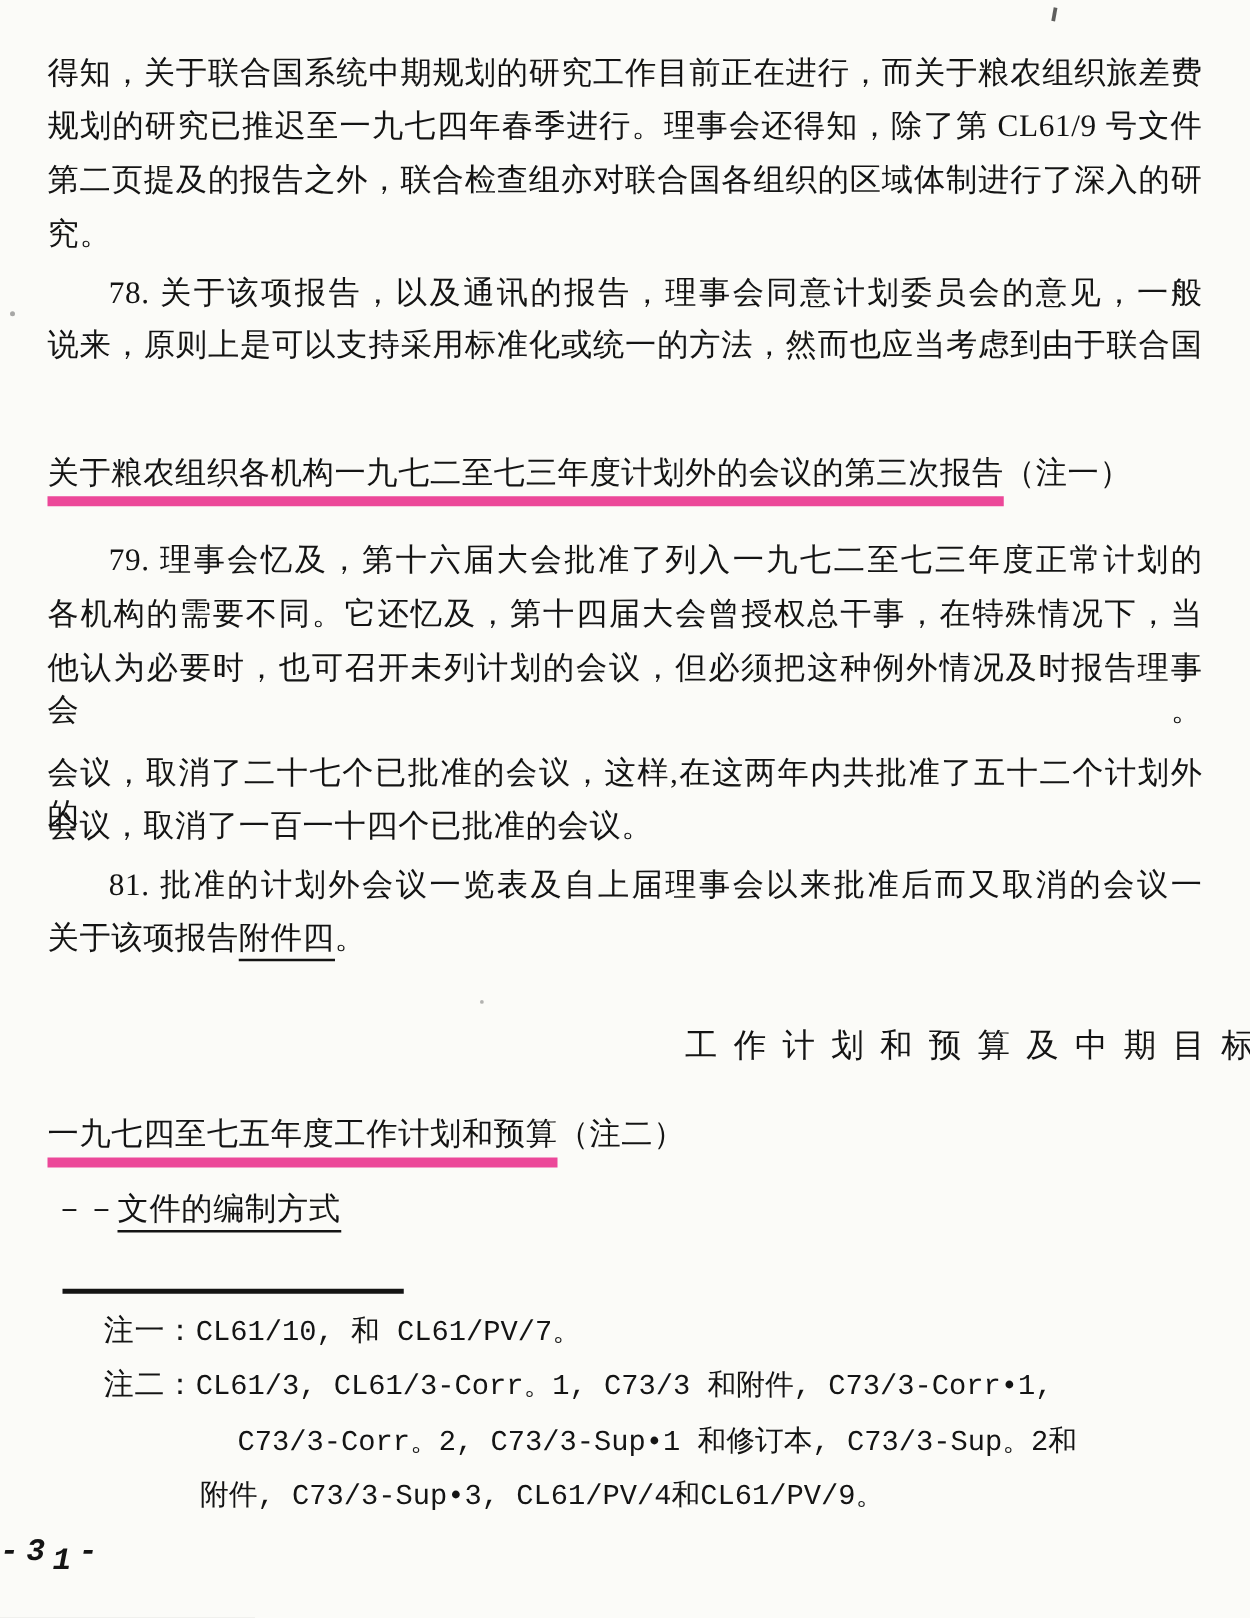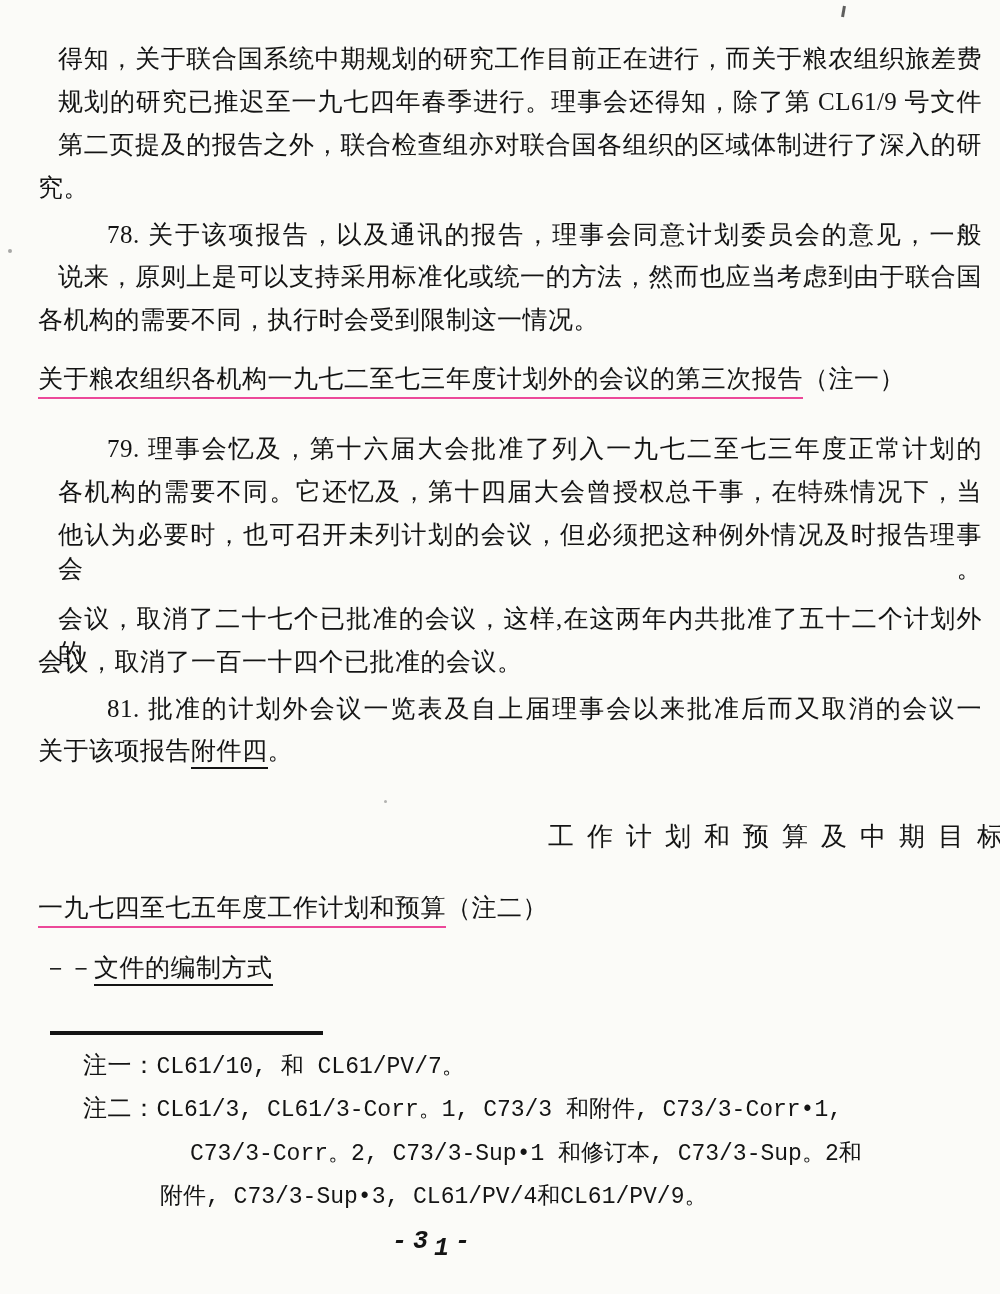--- a/index.html
+++ b/index.html
@@ -22,28 +22,27 @@
     left: 38px;
     width: 924px;
     font-size: 25px;
     line-height: 34px;
     letter-spacing: 0.5px;
     white-space: normal;
   }
   .just {
     text-align: justify;
     text-align-last: justify;
-    margin-left: 20px;
   }
   .indent {
     padding-left: 49px;
     width: 875px;
   }
   .u {
-    border-bottom: 2px solid #ec4899;
+    border-bottom: 8px solid #ec4899;
     padding-bottom: 5px;
   }
   .u2 {
     border-bottom: 2.5px solid #141414;
     padding-bottom: 3px;
     margin-top: 12px;
   }
   .center-h {
     position: absolute;
     left: 16px;
@@ -70,21 +69,21 @@
     top: 1031px;
     width: 273px;
     height: 4px;
     background: #141414;
   }
   .pageno {
     position: absolute;
     left: 0;
     top: 1227px;
     width: 868px;
-    text-align: center;
+    text-align: left;
     font-size: 25px;
     font-style: italic;
     font-weight: bold;
     letter-spacing: 6px;
     font-family: "Liberation Mono", "DejaVu Sans Mono", monospace;
   }
   .pageno .low {
     position: relative;
     top: 7px;
     display: inline-block;
@@ -115,21 +114,20 @@
   <div class="speck speck-dot"></div>
   <div class="speck speck-dot2"></div>
 
   <div class="ln just" style="top:42px">得知，关于联合国系统中期规划的研究工作目前正在进行，而关于粮农组织旅差费</div>
   <div class="ln just" style="top:85px">规划的研究已推迟至一九七四年春季进行。理事会还得知，除了第 CL61/9 号文件</div>
   <div class="ln just" style="top:128px">第二页提及的报告之外，联合检查组亦对联合国各组织的区域体制进行了深入的研</div>
   <div class="ln" style="top:171px">究。</div>
 
   <div class="ln just indent" style="top:218px">78.  关于该项报告，以及通讯的报告，理事会同意计划委员会的意见，一般</div>
   <div class="ln just" style="top:260px">说来，原则上是可以支持采用标准化或统一的方法，然而也应当考虑到由于联合国</div>
-  <div class="ln" style="top:303px">各机构的需要不同，执行时会受到限制这一情况。</div>
 
   <div class="ln" style="top:362px">
     <span class="u">关于粮农组织各机构一九七二至七三年度计划外的会议的第三次报告</span><span>（注一）</span>
   </div>
 
   <div class="ln just indent" style="top:432px">79.  理事会忆及，第十六届大会批准了列入一九七二至七三年度正常计划的</div>
   <div class="ln just" style="top:475px">各机构的需要不同。它还忆及，第十四届大会曾授权总干事，在特殊情况下，当</div>
   <div class="ln just" style="top:518px">他认为必要时，也可召开未列计划的会议，但必须把这种例外情况及时报告理事会。</div>
 
   <div class="ln just" style="top:602px">会议，取消了二十七个已批准的会议，这样,在这两年内共批准了五十二个计划外的</div>

